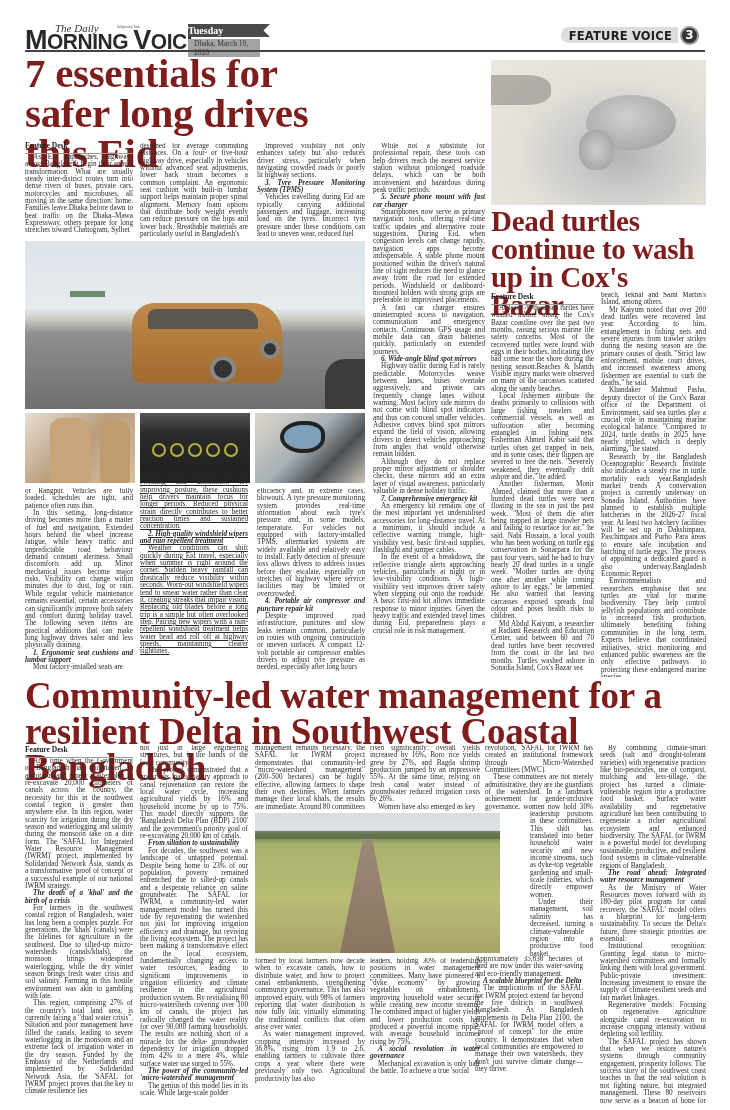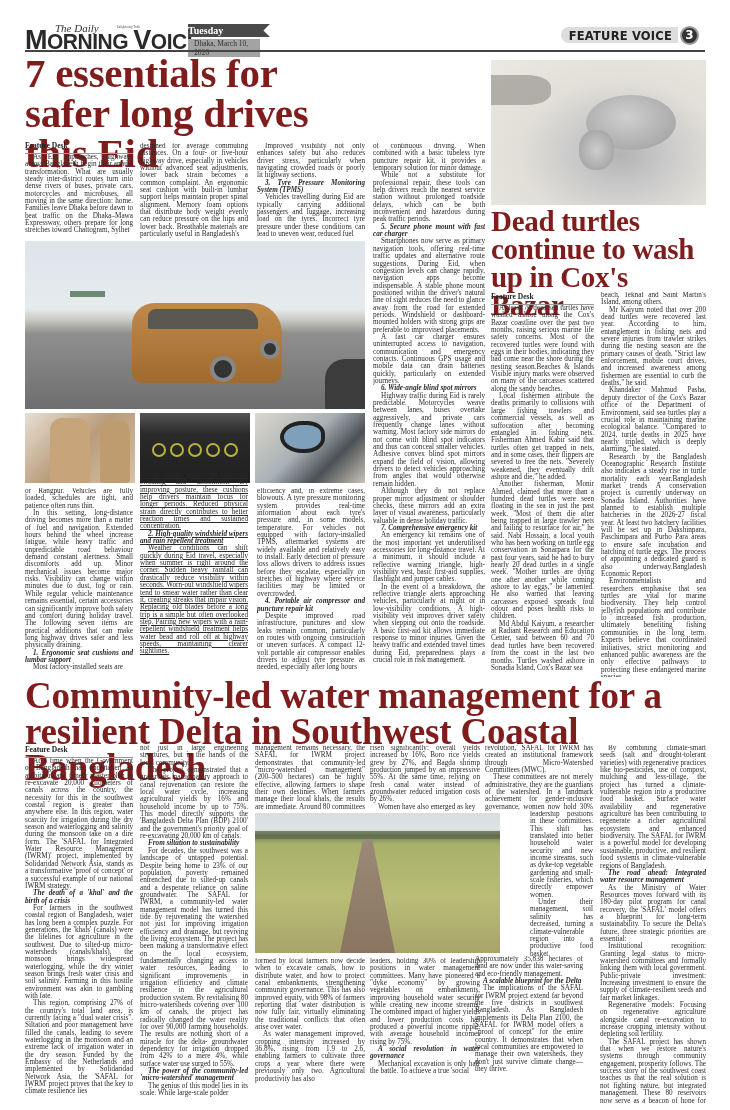--- a/index.html
+++ b/index.html
@@ -85,21 +85,20 @@
 <div class="abs col" style="left:140px;top:143px;width:108px;height:95px;">
   <p class="noindent">designed for average commuting distances. On a four- or five-hour highway drive, especially in vehicles without advanced seat adjustments, lower back strain becomes a common complaint. An ergonomic seat cushion with built-in lumbar support helps maintain proper spinal alignment. Memory foam options that distribute body weight evenly can reduce pressure on the hips and lower back. Breathable materials are particularly useful in Bangladesh's</p>
 </div>
 <div class="abs col" style="left:257px;top:143px;width:108px;height:95px;">
   <p>Improved visibility not only enhances safety but also reduces driver stress, particularly when navigating crowded roads or poorly lit highway sections.</p>
   <p class="sub">3. Tyre Pressure Monitoring System (TPMS)</p>
   <p>Vehicles travelling during Eid are typically carrying additional passengers and luggage, increasing load on the tyres. Incorrect tyre pressure under these conditions can lead to uneven wear, reduced fuel</p>
 </div>
 
 <div class="abs col" style="left:373px;top:143px;width:112px;height:535px;">
-  <p class="noindent">of continuous driving. When combined with a basic tubeless tyre puncture repair kit, it provides a temporary solution for minor damage.</p>
   <p>While not a substitute for professional repair, these tools can help drivers reach the nearest service station without prolonged roadside delays, which can be both inconvenient and hazardous during peak traffic periods.</p>
   <p class="sub">5. Secure phone mount with fast car charger</p>
   <p>Smartphones now serve as primary navigation tools, offering real-time traffic updates and alternative route suggestions. During Eid, when congestion levels can change rapidly, navigation apps become indispensable. A stable phone mount positioned within the driver's natural line of sight reduces the need to glance away from the road for extended periods. Windshield or dashboard-mounted holders with strong grips are preferable to improvised placements.</p>
   <p>A fast car charger ensures uninterrupted access to navigation, communication and emergency contacts. Continuous GPS usage and mobile data can drain batteries quickly, particularly on extended journeys.</p>
   <p class="sub">6. Wide-angle blind spot mirrors</p>
   <p>Highway traffic during Eid is rarely predictable. Motorcycles weave between lanes, buses overtake aggressively, and private cars frequently change lanes without warning. Most factory side mirrors do not come with blind spot indicators and thus can conceal smaller vehicles. Adhesive convex blind spot mirrors expand the field of vision, allowing drivers to detect vehicles approaching from angles that would otherwise remain hidden.</p>
   <p>Although they do not replace proper mirror adjustment or shoulder checks, these mirrors add an extra layer of visual awareness, particularly valuable in dense holiday traffic.</p>
   <p class="sub">7. Comprehensive emergency kit</p>
   <p>An emergency kit remains one of the most important yet underutilised accessories for long-distance travel. At a minimum, it should include a reflective warning triangle, high-visibility vest, basic first-aid supplies, flashlight and jumper cables.</p>
   <p>In the event of a breakdown, the reflective triangle alerts approaching vehicles, particularly at night or in low-visibility conditions. A high-visibility vest improves driver safety when stepping out onto the roadside. A basic first-aid kit allows immediate response to minor injuries. Given the heavy traffic and extended travel times during Eid, preparedness plays a crucial role in risk management.</p>

